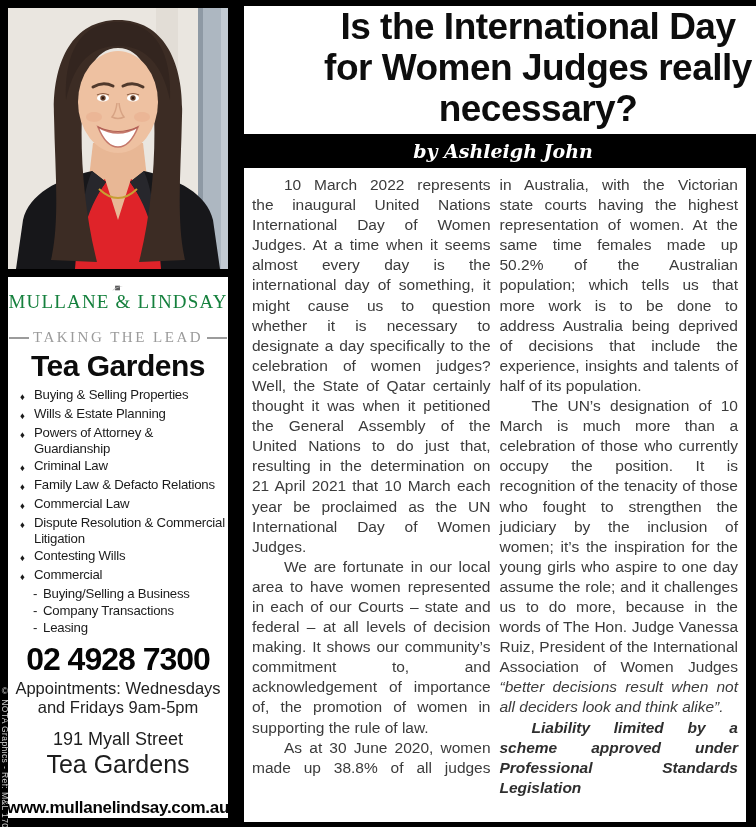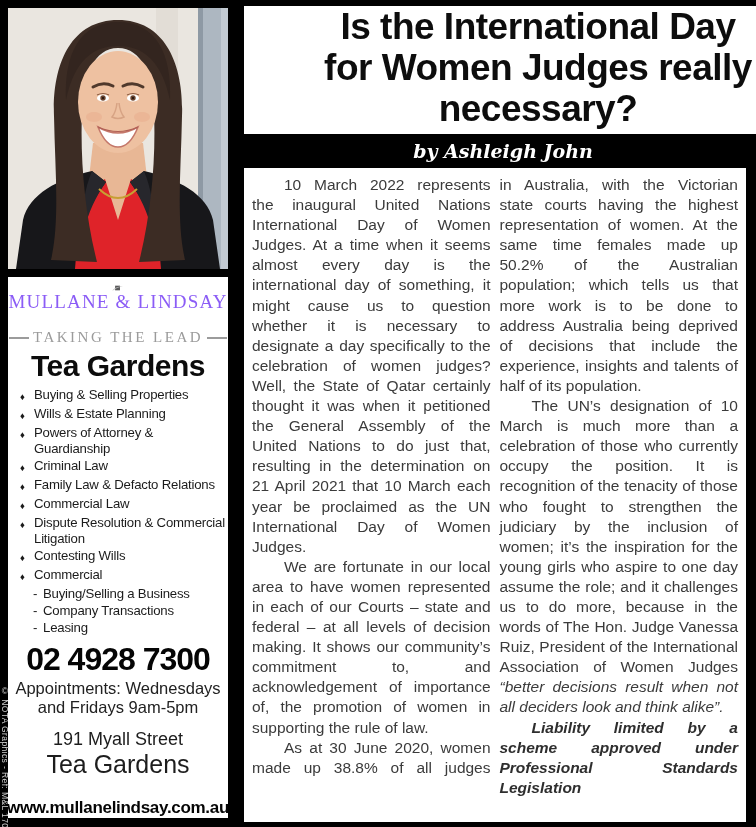--- a/index.html
+++ b/index.html
@@ -6,21 +6,21 @@
   body{font-family:"Liberation Sans",sans-serif;background:#000;}
   .page{position:relative;width:756px;height:827px;background:#000;overflow:hidden;}
 
   
   .photo-box{position:absolute;left:8px;top:8px;width:220px;height:261px;overflow:hidden;background:#eae6e0;}
   .photo-box svg{display:block;}
 
   .ad-box{position:absolute;left:8px;top:277px;width:220px;height:541px;background:#fff;
           display:flex;flex-direction:column;align-items:center;overflow:hidden;}
   .logo{margin-top:8px;}
-  .firm-name{font-family:"Liberation Serif",serif;font-size:19px;color:#8b5cf6;letter-spacing:1.2px;line-height:21px;white-space:nowrap;}
+  .firm-name{font-family:"Liberation Serif",serif;font-size:19px;color:#15803d;letter-spacing:1.2px;line-height:21px;white-space:nowrap;}
   .tagline-row{display:flex;align-items:center;margin-top:17px;}
   .tagline-text{font-family:"Liberation Serif",serif;font-size:15px;color:#9b9b9b;letter-spacing:2.5px;line-height:17px;white-space:nowrap;}
   .dash{width:20px;height:2px;background:#9b9b9b;margin:0 4px;}
   .location-heading{font-size:30px;font-weight:bold;color:#0c0c0c;line-height:33px;margin-top:3px;letter-spacing:-0.5px;}
   .services{width:100%;box-sizing:border-box;padding-left:12px;padding-right:2px;margin-top:5px;
             font-size:13.2px;line-height:16px;color:#1b1b1b;}
   .svc{display:flex;align-items:flex-start;margin-bottom:1px;}
   .svc .b{flex:0 0 14px;font-size:9.5px;padding-top:2px;}
   .svc .t{flex:1;letter-spacing:-0.2px;}
   .svc.sub{padding-left:13px;}

